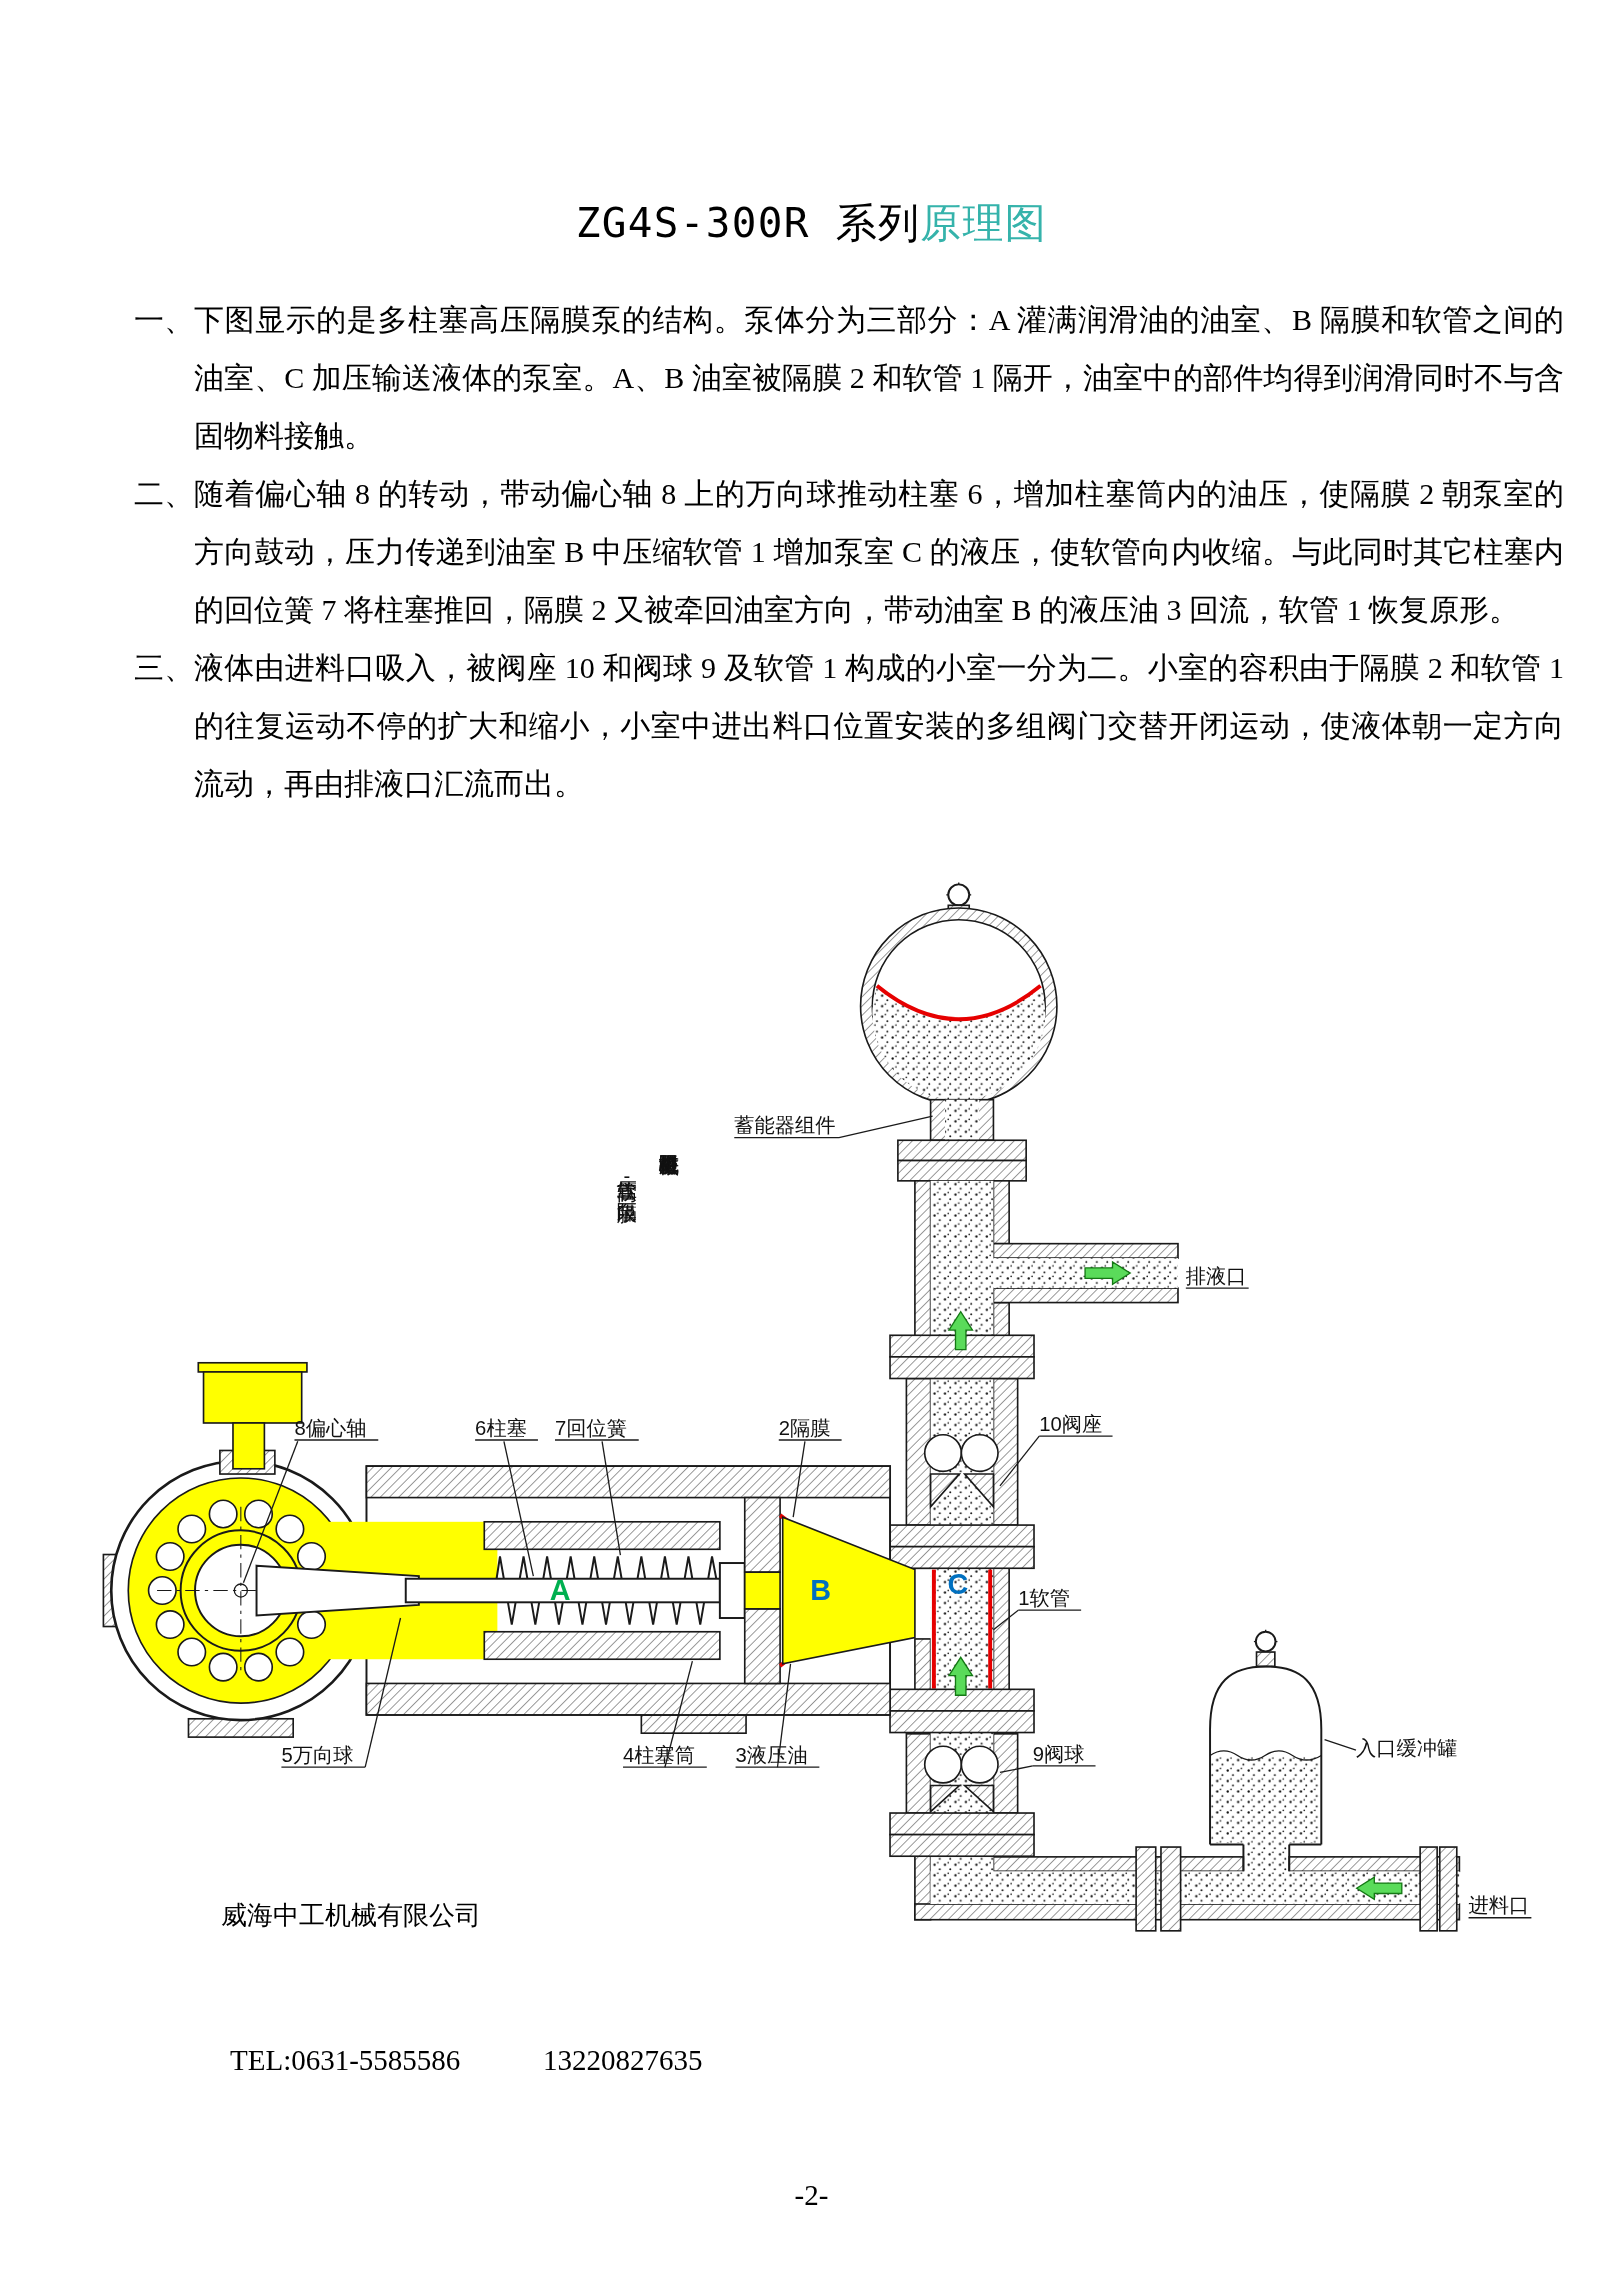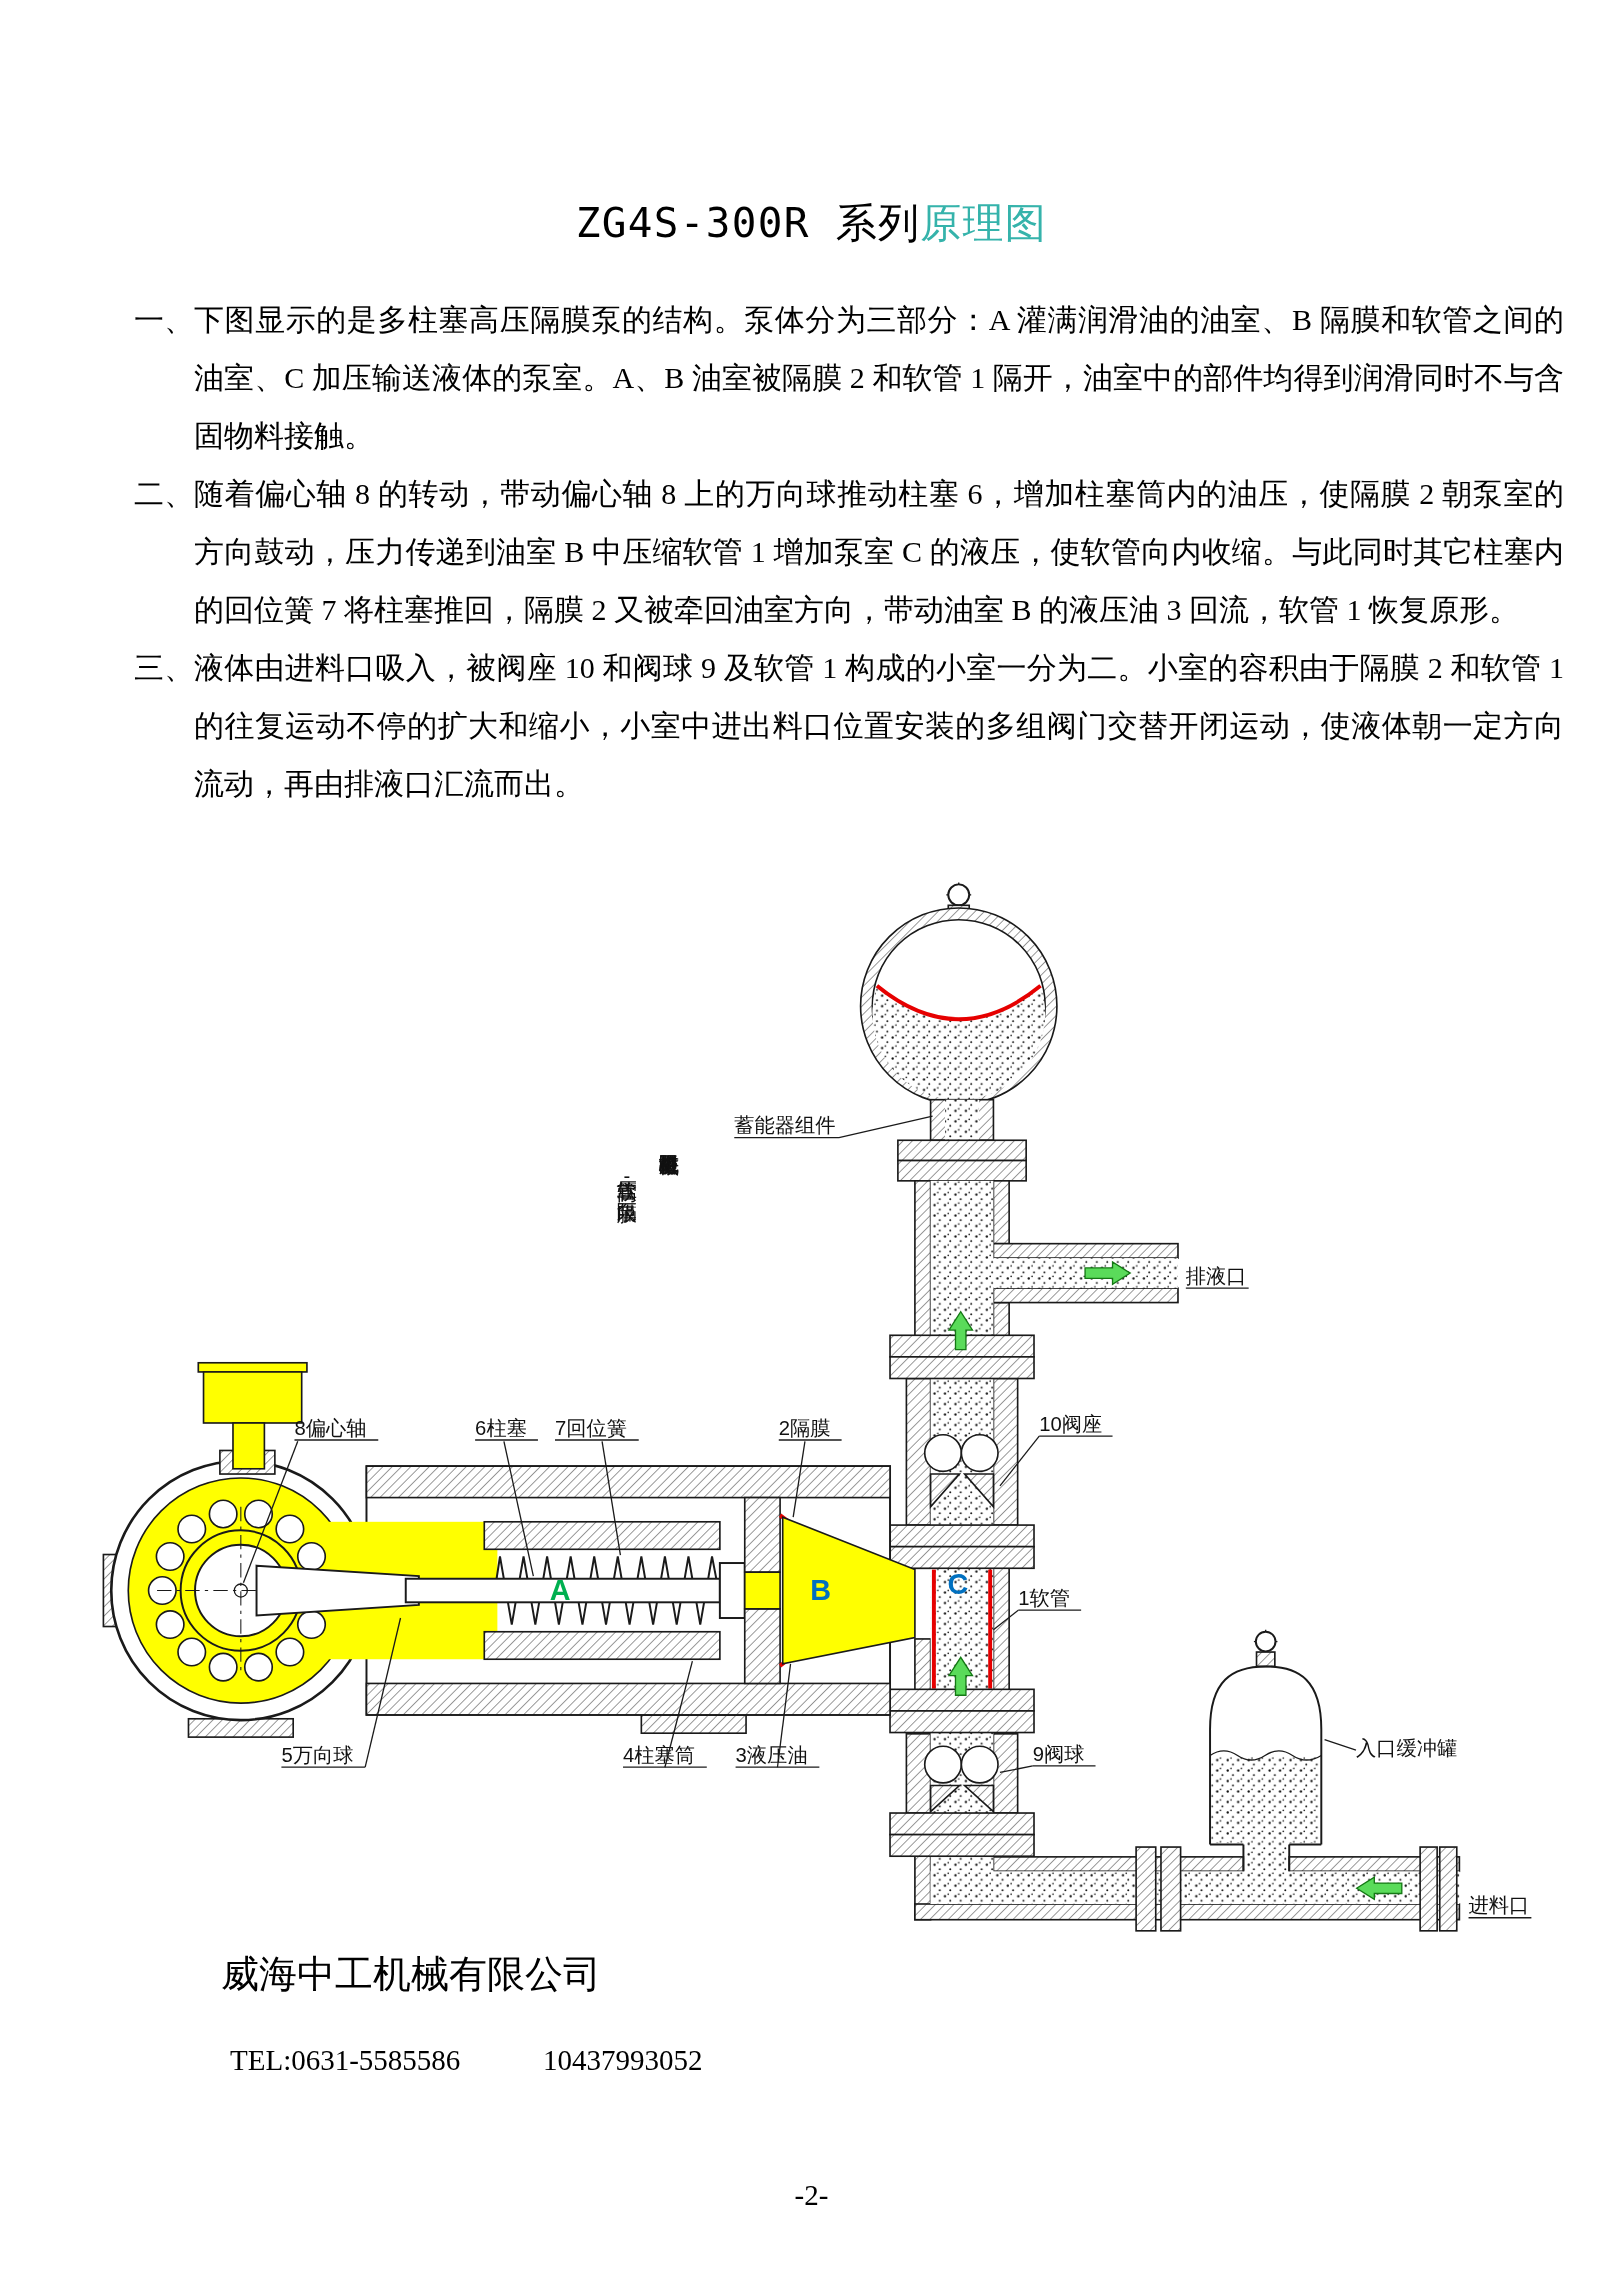--- a/index.html
+++ b/index.html
@@ -12,21 +12,21 @@
     position:absolute; top:196px; left:0; width:1623px; text-align:center;
     font-family:"DejaVu Sans Mono","Liberation Mono",monospace;
     font-size:41px; letter-spacing:1.3px; white-space:nowrap;
   }
   .title .accent { }
   .paras { position:absolute; top:291px; left:134px; width:1430px; }
   .para  { position:relative; padding-left:60px; font-size:30px; line-height:58px;
            text-align:justify; }
   .para .marker { position:absolute; left:0; top:0; }
   .diagram { position:absolute; top:877px; left:0; }
-  .footer-company { position:absolute; top:1949px; left:221px; font-size:38px; }
+  .footer-company { position:absolute; top:1898px; left:221px; font-size:26px; }
   .telline { position:absolute; top:2044px; left:0; width:1623px; height:39px; font-size:29px; }
   .telline span { position:absolute; top:0; white-space:nowrap; }
   .tel1 { left:230px; }
   .tel2 { left:543px; }
   .tel3 { left:832px; }
   .pageno { position:absolute; top:2179px; left:0; width:1623px; text-align:center; font-size:29px; }
 
   
   .hatchf { fill:url(#hatch); stroke:#1a1a1a; stroke-width:2.5; }
   .dotsn  { fill:url(#dots); stroke:none; }
@@ -282,18 +282,18 @@
       <text class="ltrBC" x="1448" y="1095">C</text>
 
       <text class="vtxt" x="1022" y="400">威海中工机械有限公司</text>
       <text class="vtxt" x="958" y="440">高压软管-隔膜泵</text>
     </g>
   </svg>
 
   <div class="footer-company">威海中工机械有限公司</div>
   <div class="telline">
     <span class="tel1">TEL:0631-5585586</span>
-    <span class="tel2">10437993052</span>
+    <span class="tel2">13220827635</span>
   </div>
   <div class="pageno">-2-</div>
 
 </div>
 
 
 </body></html>

